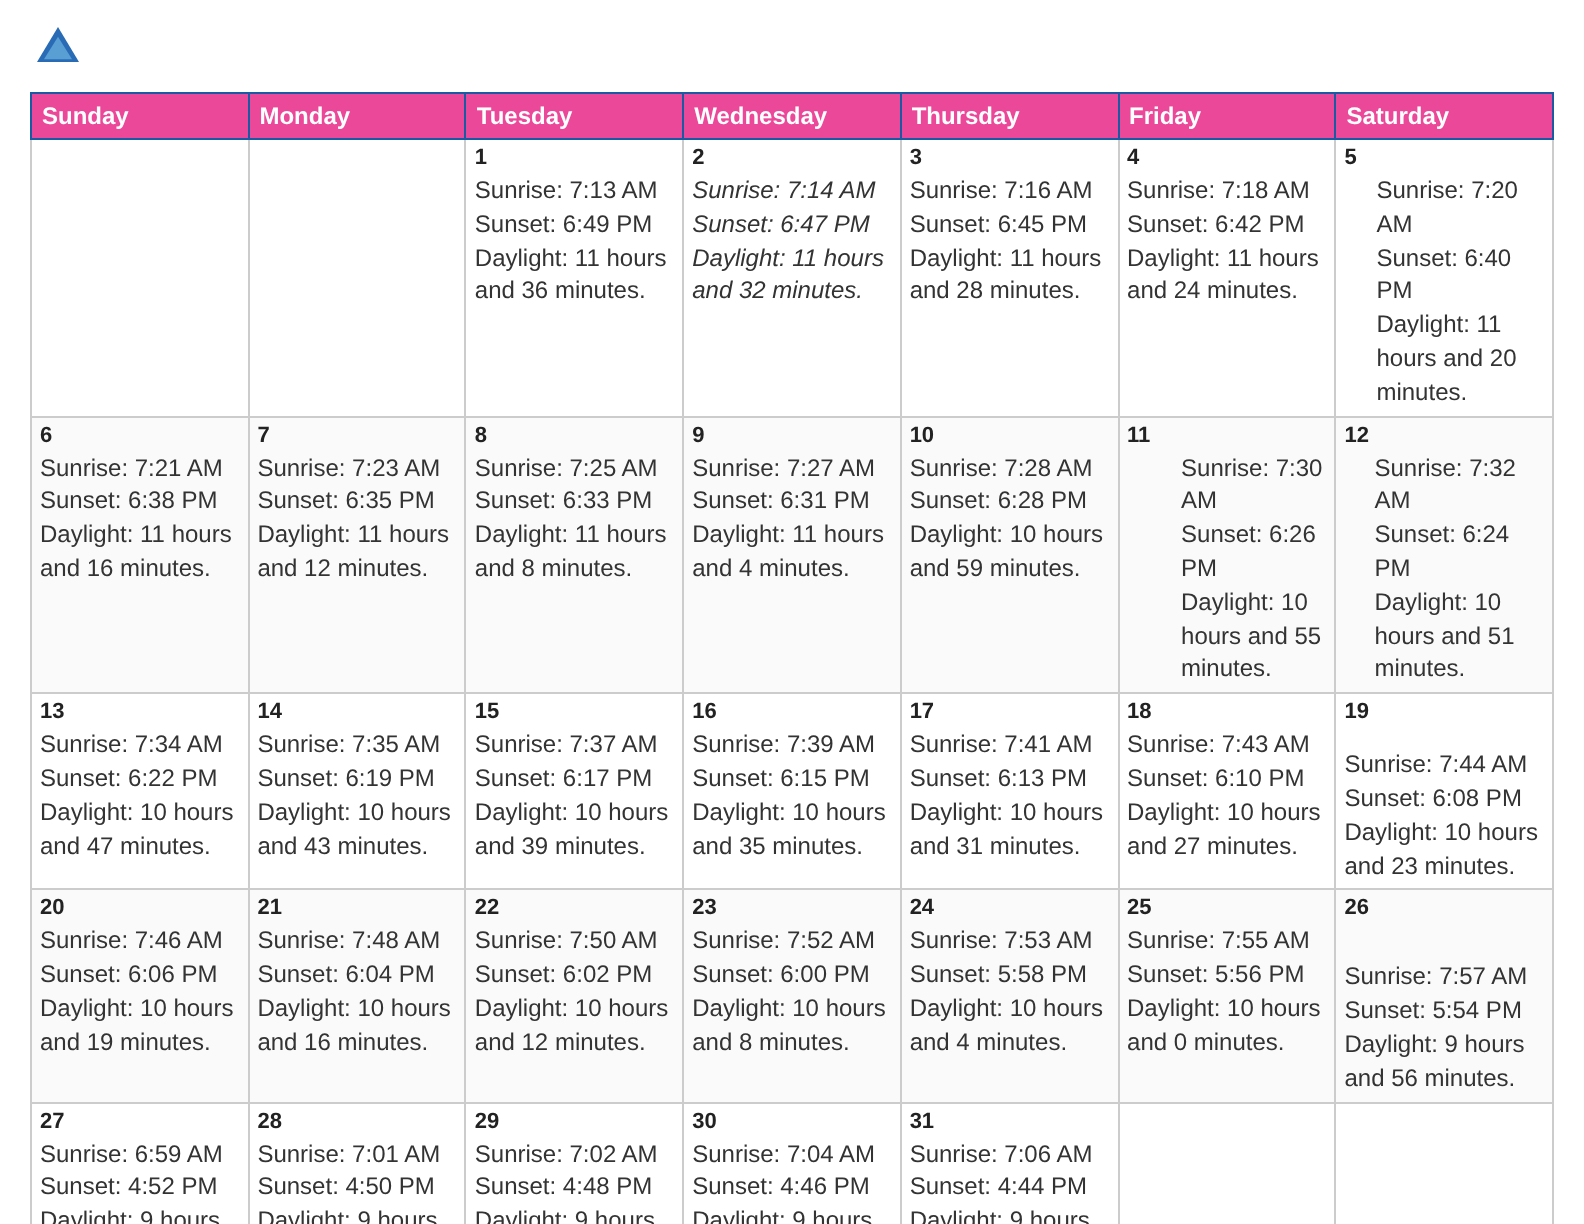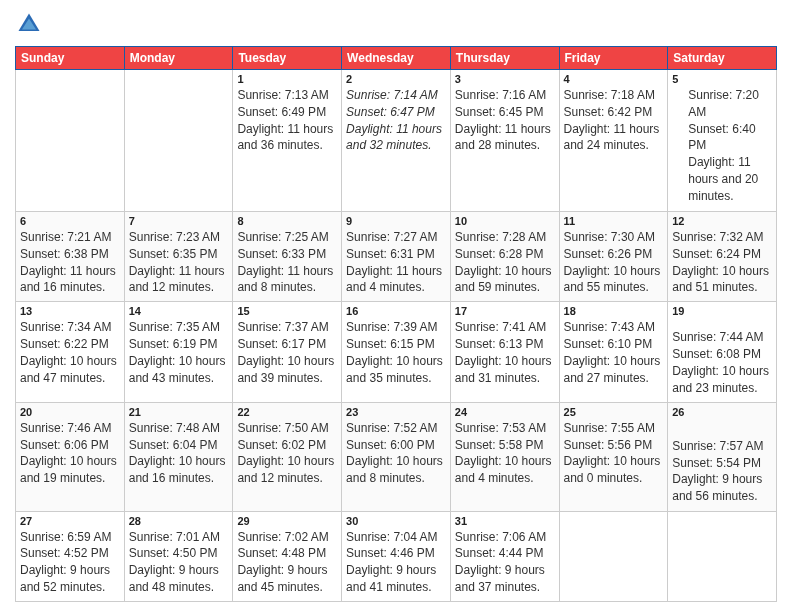--- a/index.html
+++ b/index.html
@@ -100,21 +100,21 @@
     .empty-cell {
       background: #f9f9f9;
     }
     tr:nth-child(even) td {
       background: #fafafa;
     }
     tr:nth-child(odd) td {
       background: #fff;
     }
     .calendar thead tr th {
-      background: #ef4444;
+      background: #ec4899;
       margin-left: 20px;
     }
   </style>
 </head>
 <body>
 
 <div class="page">
   <div class="header">
     <div class="logo">
       <svg class="logo-icon" viewBox="0 0 40 40">
@@ -205,27 +205,27 @@
 Daylight: 11 hours and 4 minutes.</div>
           </td>
           <td>
             <span class="day-num">10</span>
             <div class="day-info" style="white-space: pre-line;">Sunrise: 7:28 AM
 Sunset: 6:28 PM
 Daylight: 10 hours and 59 minutes.</div>
           </td>
           <td>
             <span class="day-num">11</span>
-            <div class="day-info" style="white-space: pre-line;">Sunrise: 7:30 AM
+            <div class="day-info" style="white-space: pre-line; margin-left: 27px;">Sunrise: 7:30 AM
 Sunset: 6:26 PM
 Daylight: 10 hours and 55 minutes.</div>
           </td>
           <td>
             <span class="day-num">12</span>
-            <div class="day-info" style="white-space: pre-line;">Sunrise: 7:32 AM
+            <div class="day-info" style="white-space: pre-line; margin-left: 15px;">Sunrise: 7:32 AM
 Sunset: 6:24 PM
 Daylight: 10 hours and 51 minutes.</div>
           </td>
         </tr>
         <tr>
           <td>
             <span class="day-num">13</span>
             <div class="day-info" style="white-space: pre-line;">Sunrise: 7:34 AM
 Sunset: 6:22 PM
 Daylight: 10 hours and 47 minutes.</div>

